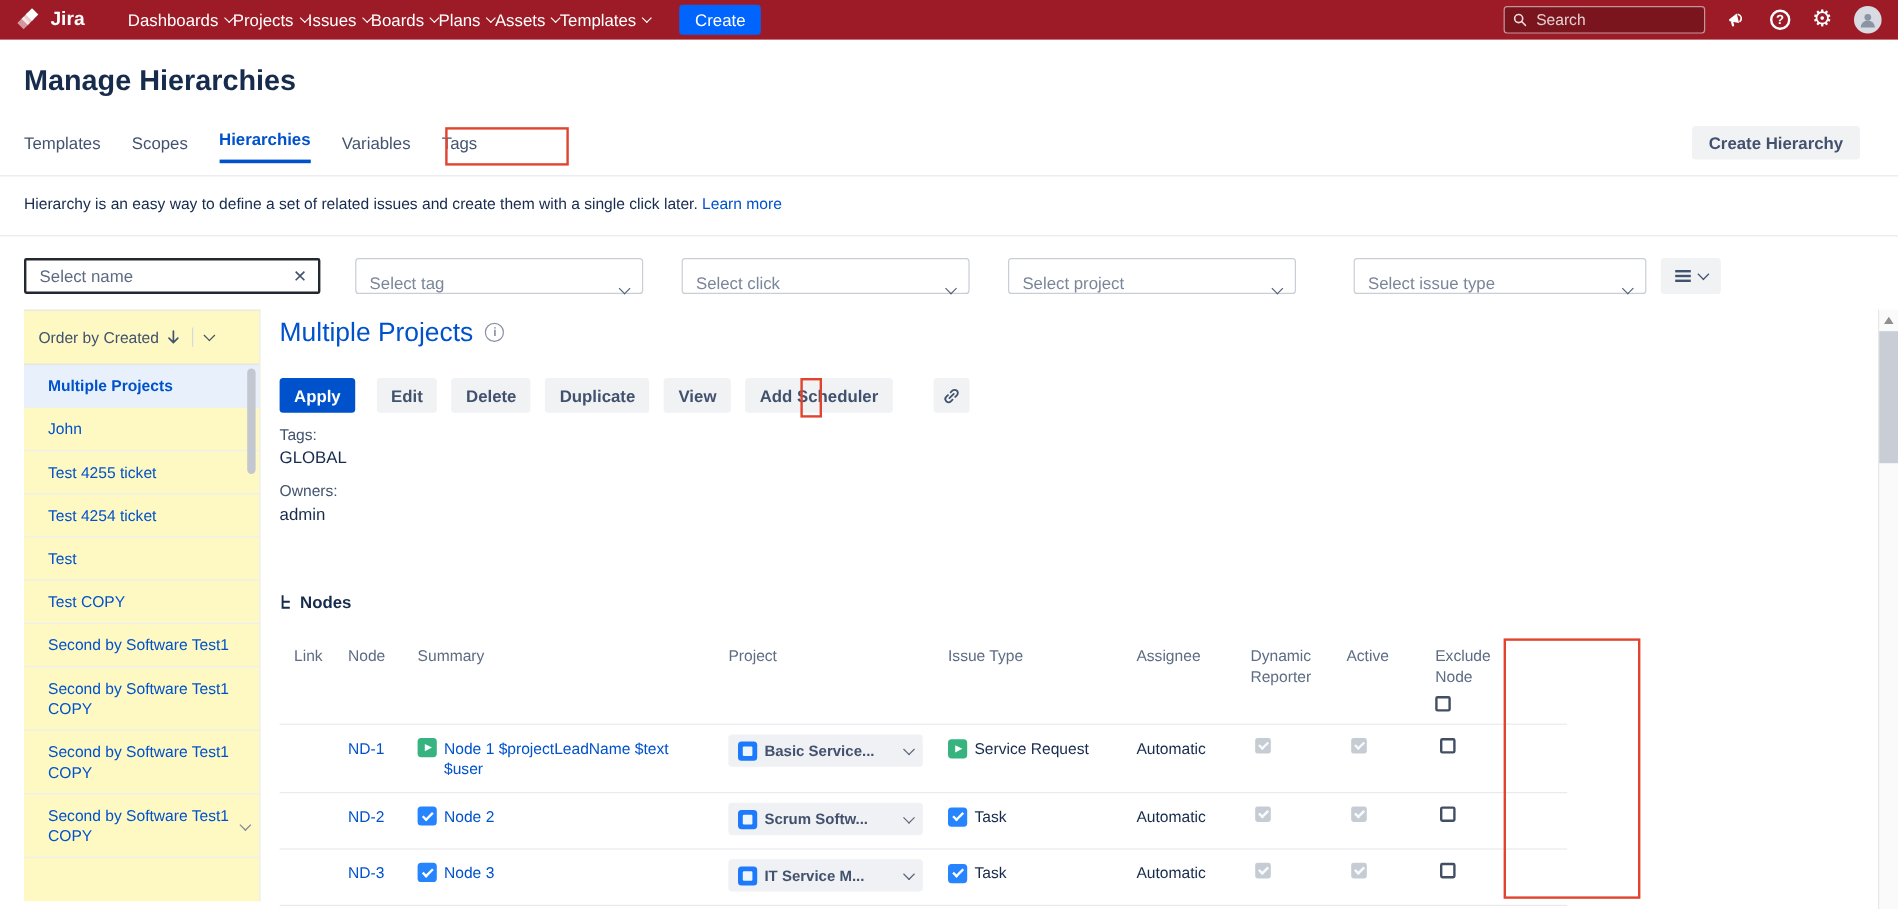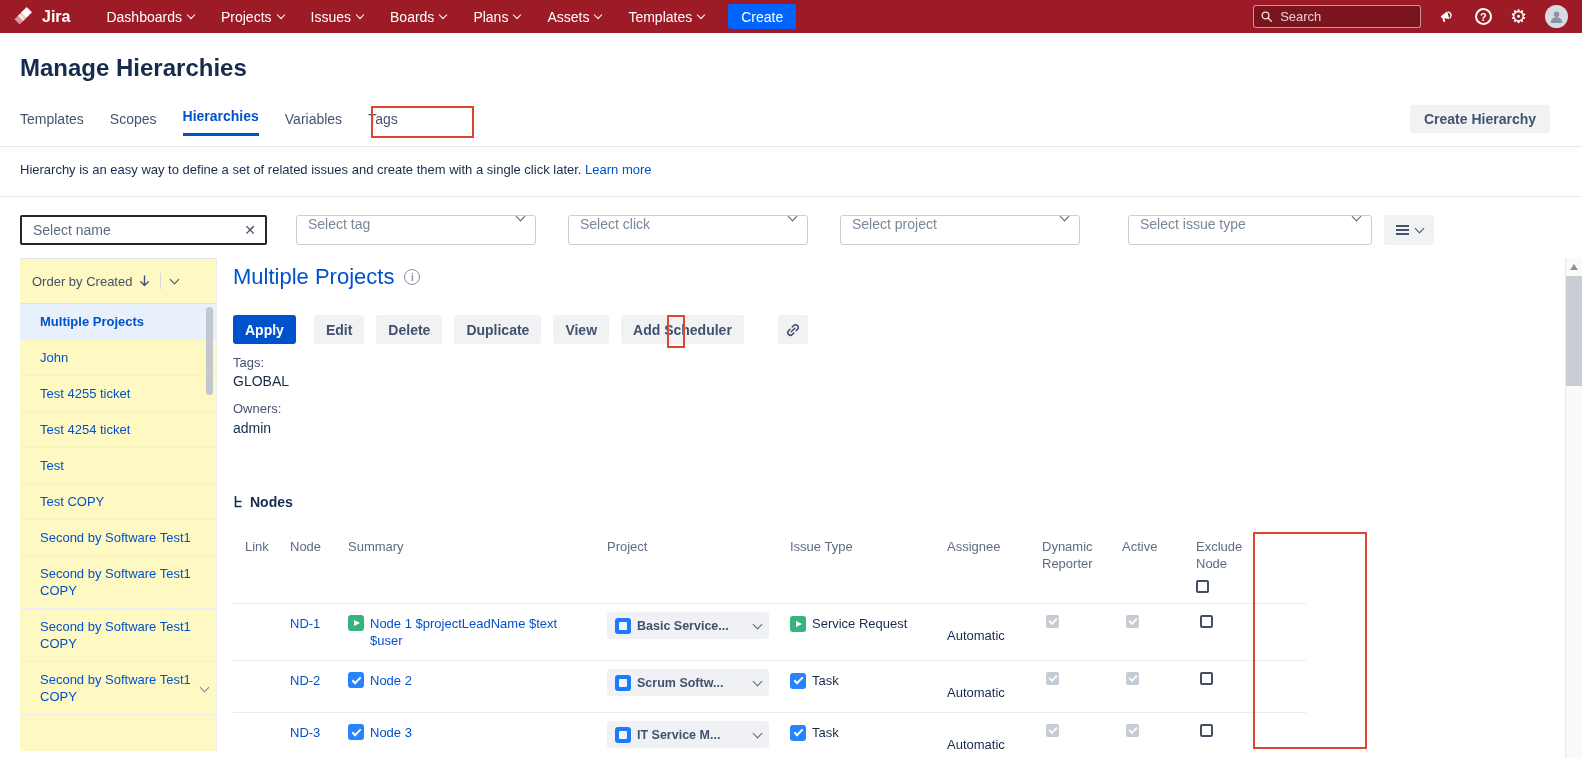--- a/index.html
+++ b/index.html
@@ -5,21 +5,21 @@
   html,body{margin:0;padding:0;background:#fff;}
   .page{position:relative;width:1582px;height:758px;overflow:hidden;background:#fff;
         font-family:"Liberation Sans","DejaVu Sans",sans-serif;color:#172b4d;}
   a{text-decoration:none;}
   button{font-family:inherit;cursor:pointer;font-weight:bold;}
 
   
   .topbar{position:absolute;left:0;top:0;width:100%;height:33px;background:var(--c-topbar,#9d1b27);
           display:flex;align-items:center;padding:0 14px;box-sizing:border-box;}
   .brand{display:flex;align-items:center;gap:7px;margin-right:36px;color:#fff;font-weight:700;font-size:16px;cursor:pointer;}
-  .topnav{display:flex;align-items:center;gap:27px;margin-right:24px;}
+  .topnav{display:flex;align-items:center;margin-right:24px;}
   .nav-item{color:#fff;font-size:14px;display:flex;align-items:center;gap:6px;cursor:pointer;white-space:nowrap;}
   .chev{display:inline-block;width:6px;height:6px;border-right:1.8px solid currentColor;border-bottom:1.8px solid currentColor;
         transform:rotate(45deg);margin-top:-3px;}
   .chev-sm{width:5px;height:5px;}
   .create-btn{background:var(--c-create-button,#0065ff);color:#fff;border:none;border-radius:3px;height:25px;
               padding:0 13px;font-size:14px;font-weight:500;}
   .top-right{margin-left:auto;display:flex;align-items:center;gap:18px;}
   .searchbox{width:168px;height:23px;border:1px solid rgba(255,255,255,.55);background:rgba(0,0,0,.22);
              border-radius:3px;display:flex;align-items:center;padding:0 7px;gap:6px;box-sizing:border-box;}
   .searchbox input{background:transparent;border:none;outline:none;color:#fff;font-size:13px;width:100%;}
@@ -44,21 +44,21 @@
   .learn-more{color:var(--c-link,#0052cc);cursor:pointer;}
 
   
   .filters{position:absolute;left:0;top:215px;width:100%;height:32px;}
   .name-filter{position:absolute;left:20px;width:247px;height:30px;border:2px solid #23272f;border-radius:2px;
                background:#fff;display:flex;align-items:center;padding:0 9px;box-sizing:border-box;}
   .name-filter input{border:none;outline:none;flex:1;font-size:14px;color:#172b4d;background:transparent;}
   .name-filter input::placeholder{color:#5c6b82;}
   .clear-x{color:#42526e;font-size:14px;cursor:pointer;line-height:1;}
   .select{position:absolute;height:30px;background:#fff;border:1px solid #c9ced6;border-radius:3px;
-          display:flex;align-items:flex-start;padding:0 11px;font-size:14px;color:#7a869a;box-sizing:border-box;cursor:pointer;}
+          display:flex;align-items:flex-end;padding:0 11px;font-size:14px;color:#7a869a;box-sizing:border-box;cursor:pointer;}
   .select .ph{flex:1;}
   .select .chev{color:#505f79;}
   .sel-tag{left:296px;width:240px;} .sel-owner{left:568px;width:240px;}
   .sel-project{left:840px;width:240px;} .sel-issue{left:1112px;width:244px;margin-left:16px;}
   .list-actions{position:absolute;left:1384px;width:50px;height:30px;background:#f1f2f4;border:none;border-radius:3px;
                 display:flex;align-items:center;justify-content:center;gap:7px;}
   .burger i{display:block;width:13px;height:1.8px;background:#42526e;margin:2.2px 0;}
   .list-actions .chev{color:#42526e;}
 
   
@@ -120,21 +120,21 @@
   .proj-avatar{width:16px;height:16px;border-radius:3px;background:#1d7afc;position:relative;flex:0 0 16px;}
   .proj-avatar::after{content:"";position:absolute;inset:4px;background:rgba(255,255,255,.92);border-radius:1px;}
   .proj-label{flex:1;font-size:12.5px;color:#42526e;text-align:left;white-space:nowrap;overflow:hidden;}
   .proj-dd .chev{color:#5b6575;}
   .cb{width:13px;height:13px;border-radius:2px;display:inline-block;box-sizing:border-box;}
   .cb.empty{border:2px solid #424f63;background:#fff;cursor:pointer;}
   .cb.checked-dis{background:#c6ccd4;position:relative;}
   .cb.checked-dis::after{content:"";position:absolute;left:2.5px;top:2.5px;width:6px;height:3px;
                          border-left:2px solid #fafbfc;border-bottom:2px solid #fafbfc;transform:rotate(-45deg);}
   .ctr{padding-left:4px;}
-  .dark{color:#172b4d;margin-top:12px;}
+  .dark{color:#172b4d;}
 
   
   .annot{position:absolute;border:2px solid var(--c-annotation,#e0442e);z-index:50;pointer-events:none;}
   .a1{left:371px;top:106px;width:99px;height:28px;}
   .a2{left:667px;top:315px;width:14px;height:29px;}
   .a3{left:1253px;top:532px;width:110px;height:213px;}
 
   
   .vscroll{position:absolute;right:0;top:258px;bottom:0;width:17px;background:#fafafa;border-left:1px solid #e8e8e8;
            box-sizing:border-box;}

